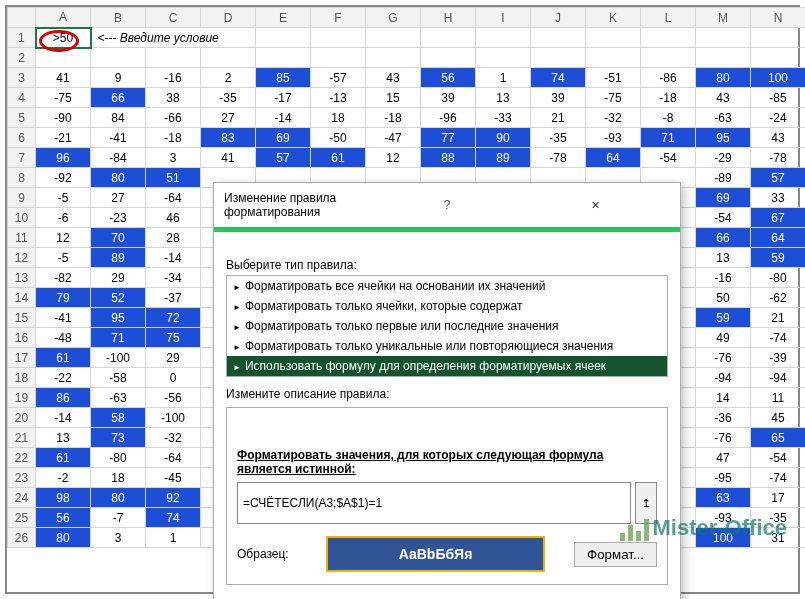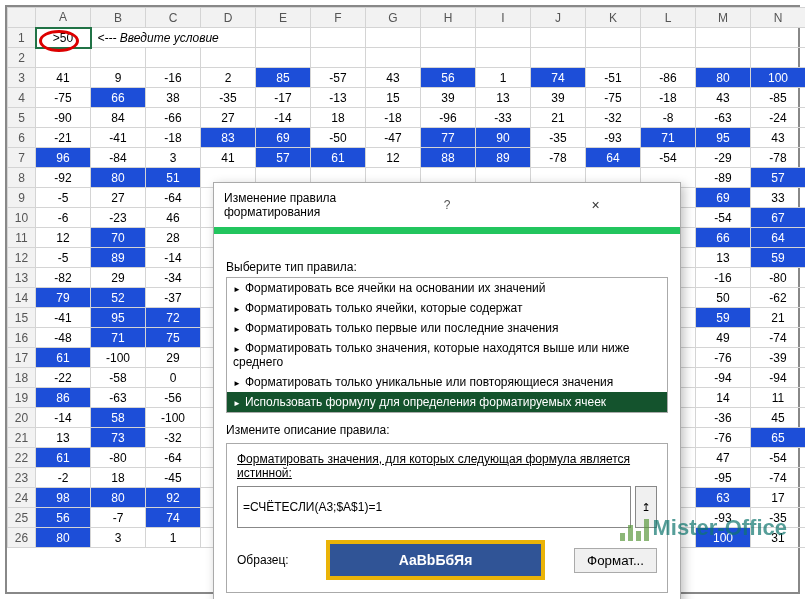--- a/index.html
+++ b/index.html
@@ -8,39 +8,39 @@
 .grid { border-collapse: collapse; width: 100%; table-layout: fixed; }
 .grid td, .grid th { border: 1px solid #d4d4d4; height: 20px; text-align: center; font-size: 12px; padding: 1px 3px; overflow: hidden; white-space: nowrap; }
 .grid th { background: #f2f2f2; font-weight: normal; color: #555; }
 .row-head { width: 28px; background: #f2f2f2; color: #555; }
 .col-head { width: 55px; }
 .selcell { border: 2px solid #217346 !important; position: relative; }
 .hl { background: #1d4ed8; color: #fff; font-weight: normal; }
 .hint { text-align: left !important; padding-left: 6px !important; font-style: italic; }
 .circle { position: absolute; top: 23px; left: 32px; width: 40px; height: 22px; border: 3px solid #d00; border-radius: 50%; pointer-events: none; z-index: 5; }
 .dialog { position: absolute; top: 182px; left: 213px; width: 468px; background: #fff; border: 1px solid #aaa; box-shadow: 3px 3px 10px rgba(0,0,0,.25); z-index: 10; font-size: 12px; }
-.dlg-title { display: flex; align-items: center; padding: 8px 10px; border-bottom: 7px solid #22c55e; }
+.dlg-title { display: flex; align-items: center; padding: 8px 10px; border-bottom: 5px solid #22c55e; }
 .dlg-title span { flex: 1; }
 .dlg-help { width: 26px; text-align: center; color: #555; cursor: pointer; }
 .dlg-close { width: 26px; text-align: center; color: #333; cursor: pointer; font-size: 14px; }
 .dlg-body { padding: 10px 12px 12px; }
 .sect-label { margin-bottom: 3px; margin-top: 16px; }
 .rule-list { border: 1px solid #aaa; background: #fff; margin-bottom: 10px; }
 .rule-item { padding: 3px 6px; cursor: pointer; }
 .rule-item.sel { background: #14532d; color: #fff; }
 .rule-item::before { content: "►"; font-size: 8px; margin-right: 4px; }
 .desc-label { margin-bottom: 6px; }
 .desc-box { border: 1px solid #aaa; padding: 8px 10px 12px; margin-bottom: 10px; }
-.desc-box .sub { font-weight: normal; margin-bottom: 6px; text-decoration: underline; }
+.desc-box .sub { font-weight: bold; margin-bottom: 6px; text-decoration: underline; margin-top: 32px; }
 .formula-row { display: flex; gap: 4px; }
 .formula-input { flex: 1; border: 1px solid #888; padding: 13px 5px; font-size: 12px; }
 .range-btn { width: 22px; border: 1px solid #888; background: #f0f0f0; cursor: pointer; display: flex; align-items: center; justify-content: center; font-size: 11px; }
 .preview-row { display: flex; align-items: center; gap: 29px; margin-top: 12px; }
 .preview-label { width: 60px; }
-.preview-box { flex: 1; background: #305496; color: #fff; text-align: center; padding: 8px 0; font-weight: bold; font-size: 14px; border: 4px solid #eab308; }
+.preview-box { flex: 1; background: #305496; color: #fff; text-align: center; padding: 8px 0; font-weight: bold; font-size: 14px; border: 2px solid #eab308; }
 .format-btn { padding: 4px 12px; border: 1px solid #aaa; background: #f0f0f0; cursor: pointer; }
 .dlg-foot { display: flex; justify-content: flex-end; gap: 6px; padding: 8px 12px 12px; }
 .btn { padding: 3px 22px; border: 1px solid #aaa; background: #f0f0f0; cursor: pointer; font-size: 12px; }
 .btn.primary { border: 1px solid #3399ff; }
 .watermark { position: absolute; right: 18px; bottom: 58px; z-index: 20; color: #0f766e; opacity: 0.7; font-weight: bold; font-size: 22px; display: flex; align-items: flex-end; gap: 4px; pointer-events: none; }
 .bars { display: flex; align-items: flex-end; gap: 3px; height: 26px; }
 .bars span { width: 5px; background: #5c9a3f; }
 .bars span:nth-child(1){height:8px}.bars span:nth-child(2){height:16px}.bars span:nth-child(3){height:10px}.bars span:nth-child(4){height:22px}
 </style>
 </head>
@@ -518,21 +518,20 @@
     <span>Изменение правила форматирования</span>
     <span class="dlg-help">?</span>
     <span class="dlg-close">×</span>
   </div>
   <div class="dlg-body">
     <div class="sect-label">Выберите тип правила:</div>
     <div class="rule-list" id="rule-list">
         <div class="rule-item">Форматировать все ячейки на основании их значений</div>
         <div class="rule-item">Форматировать только ячейки, которые содержат</div>
         <div class="rule-item">Форматировать только первые или последние значения</div>
-        <div class="rule-item">Форматировать только значения, которые находятся выше или ниже среднего</div>
         <div class="rule-item">Форматировать только уникальные или повторяющиеся значения</div>
         <div class="rule-item sel">Использовать формулу для определения форматируемых ячеек</div>
       </div>
     <div class="desc-label">Измените описание правила:</div>
     <div class="desc-box">
       <div class="sub">Форматировать значения, для которых следующая формула является истинной:</div>
       <div class="formula-row">
         <input class="formula-input" value="=СЧЁТЕСЛИ(A3;$A$1)=1" style="">
         <div class="range-btn">↥</div>
       </div>

